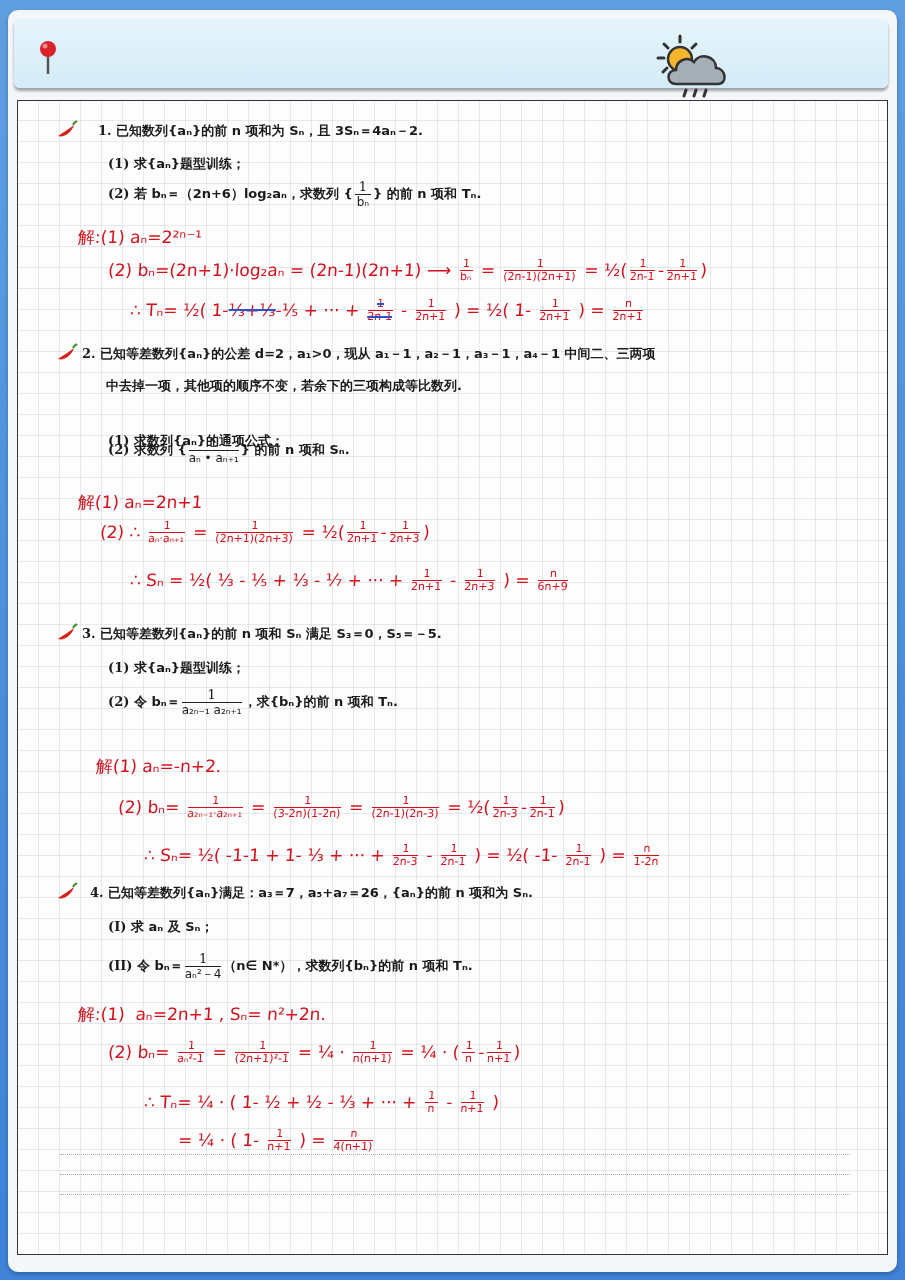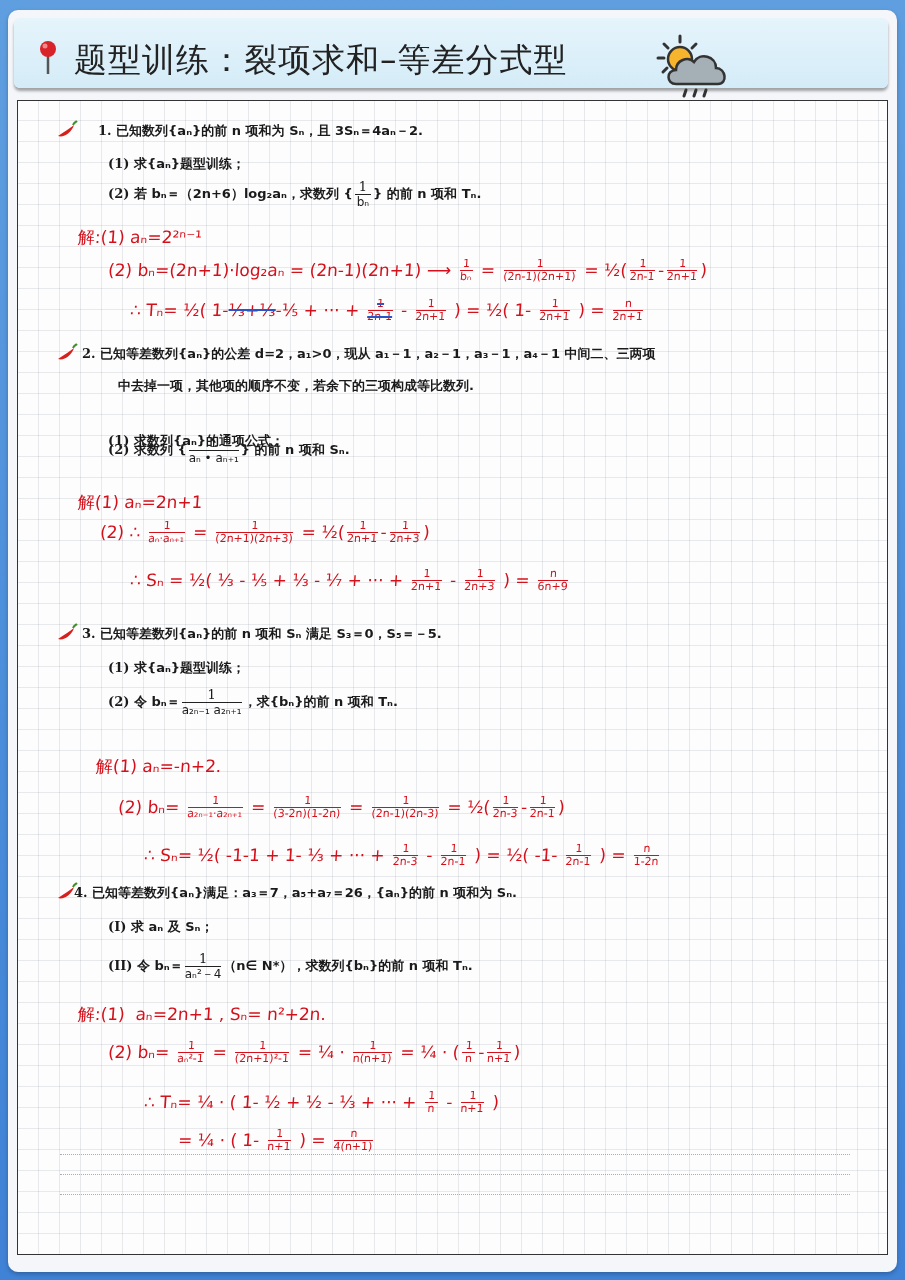--- a/index.html
+++ b/index.html
@@ -71,21 +71,20 @@
 <body>
 
 <div class="card"></div>
 
 <div class="header">
   <svg class="pin" viewBox="0 0 20 36">
     <line x1="10" y1="14" x2="10" y2="34" stroke="#555" stroke-width="2.5"></line>
     <circle cx="10" cy="9" r="8" fill="#d8232a"></circle>
     <circle cx="7" cy="6" r="2.5" fill="#f08a8a"></circle>
   </svg>
-  <div class="title">题型训练：裂项求和–等差分式型</div>
   <svg class="weather" viewBox="0 0 82 72">
     <g stroke="#333" stroke-width="3" stroke-linecap="round">
       <line x1="26" y1="4" x2="26" y2="10"></line>
       <line x1="10" y1="12" x2="14" y2="16"></line>
       <line x1="42" y1="12" x2="38" y2="16"></line>
       <line x1="4" y1="26" x2="10" y2="26"></line>
       <line x1="9" y1="40" x2="13" y2="36"></line>
     </g>
     <circle cx="26" cy="27" r="12" fill="#f6b52c" stroke="#333" stroke-width="2.5"></circle>
     <path d="M22 52 C12 52 12 38 22 38 C22 28 34 24 40 30 C46 20 62 24 62 36 C72 36 74 52 64 52 Z" fill="#a5afb6" stroke="#333" stroke-width="2.5"></path>
@@ -140,21 +139,21 @@
   <span class="f"><span class="n">n</span><span class="d">2n+1</span></span>
 </div>
 
 <svg class="chili" style="left:56px;top:343px" viewBox="0 0 22 20">
   <path d="M2 16 C8 18 16 12 18 5 C14 8 8 12 2 16 Z" fill="#d6201c"></path>
   <path d="M17 5 C18 2 20 2 21 1" stroke="#3f8f2a" stroke-width="2" fill="none"></path>
 </svg>
 <div class="q-line" style="left:82px;top:345px">
   <span>2.</span> <span class="cn">已知等差数列{aₙ}的公差 d=2，a₁&gt;0，现从 a₁－1，a₂－1，a₃－1，a₄－1 中间二、三两项</span>
 </div>
-<div class="q-line" style="left:118px;top:377px">
+<div class="q-line" style="left:106px;top:377px">
   <span class="cn">中去掉一项，其他项的顺序不变，若余下的三项构成等比数列.</span>
 </div>
 <div class="q-line" style="left:108px;top:432px">
   <span>(1)</span> <span class="cn">求数列{aₙ}的通项公式；</span>
 </div>
 <div class="q-line" style="left:108px;top:436px">
   <span>(2)</span>
   <span class="cn">求数列 {</span><span class="frac"><span class="num">1</span><span class="den">aₙ • aₙ₊₁</span></span><span class="cn">} 的前 n 项和 Sₙ.</span>
 </div>
 
@@ -212,21 +211,21 @@
   <span>)  = ½( -1-</span>
   <span class="f"><span class="n">1</span><span class="d">2n-1</span></span>
   <span>) =</span>
   <span class="f"><span class="n">n</span><span class="d">1-2n</span></span>
 </div>
 
 <svg class="chili" style="left:56px;top:882px" viewBox="0 0 22 20">
   <path d="M2 16 C8 18 16 12 18 5 C14 8 8 12 2 16 Z" fill="#d6201c"></path>
   <path d="M17 5 C18 2 20 2 21 1" stroke="#3f8f2a" stroke-width="2" fill="none"></path>
 </svg>
-<div class="q-line" style="left:74px;top:884px">
+<div class="q-line" style="left:90px;top:884px">
   <span>4.</span> <span class="cn">已知等差数列{aₙ}满足：a₃＝7，a₅+a₇＝26，{aₙ}的前 n 项和为 Sₙ.</span>
 </div>
 <div class="q-line" style="left:108px;top:918px">
   <span>(I)</span> <span class="cn">求 aₙ 及 Sₙ；</span>
 </div>
 <div class="q-line" style="left:108px;top:952px">
   <span>(II)</span>
   <span class="cn">令 bₙ＝</span><span class="frac"><span class="num" style="padding:0 10px">1</span><span class="den">aₙ²－4</span></span><span class="cn">（n∈ N*），求数列{bₙ}的前 n 项和 Tₙ.</span>
 </div>
 

